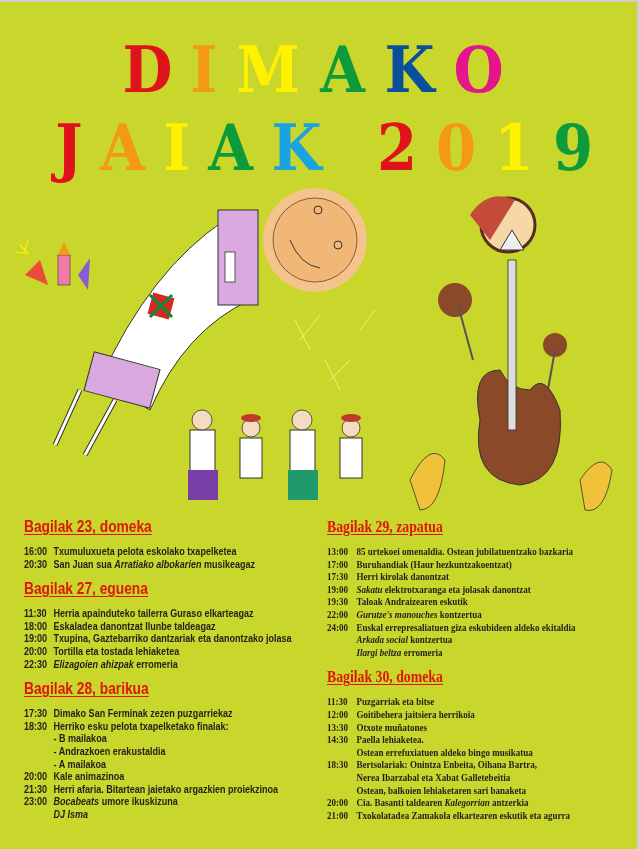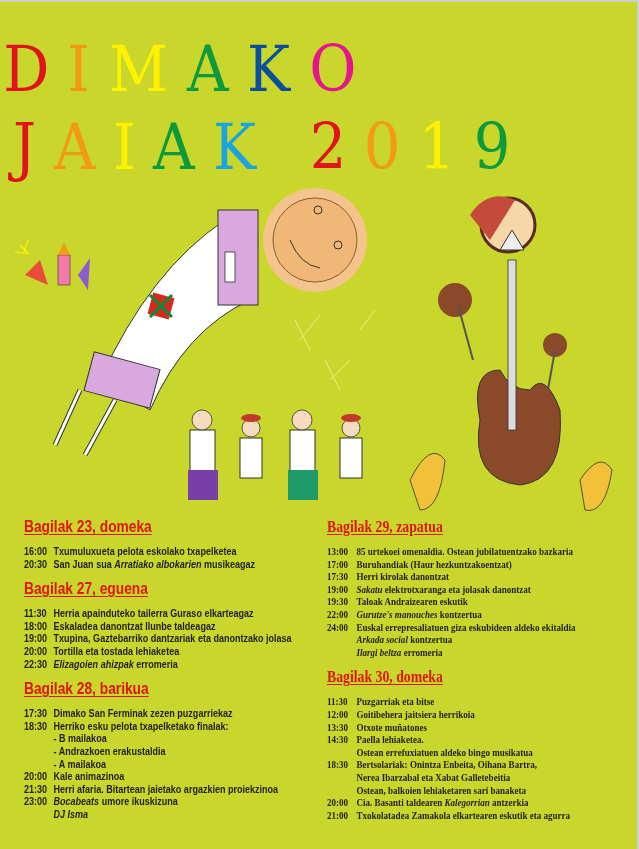--- a/index.html
+++ b/index.html
@@ -1,18 +1,18 @@
 <!DOCTYPE html>
 <html><head>
 <meta charset="utf-8">
 <style>
   html, body { margin:0; padding:0; }
   body { width:639px; height:849px; background:#c9d62b; overflow:hidden; position:relative; font-family:"Liberation Sans", sans-serif; }
   .frame { position:absolute; inset:0; border-top:2px solid #cfcfcf; border-right:2px solid #cfcfcf; box-sizing:border-box; pointer-events:none; }
-  .title-row { position:absolute; left:0; width:639px; text-align:left; font-family:"DejaVu Serif", serif; font-weight:normal; letter-spacing:14px; }
+  .title-row { position:absolute; left:0; width:639px; text-align:center; font-family:"DejaVu Serif", serif; font-weight:bold; letter-spacing:14px; }
   .row1 { top:32px; font-size:64px; }
   .row2 { top:110px; font-size:64px;padding-left:11px; }
   .title-row span { display:inline-block; transform:scaleX(0.9); }
   .art { position:absolute; left:0; top:180px; width:639px; height:340px; }
   .col { position:absolute; top:518px; font-size:11px; color:#1f1f1f; }
   .col.left { left:24px; width:300px; }
   .col.right { left:327px; width:310px;font-family:Liberation Serif, serif; }
   .day { margin-bottom:10px; }
   .day h2 { margin:0 0 9px 0; font-size:16px; font-weight:bold; color:#e2140e; text-decoration:underline; text-decoration-color:#e2140e; text-underline-offset:2px; transform:scaleX(0.86); transform-origin:left; white-space:nowrap; }
   .ev { display:flex; line-height:12.6px; font-weight:bold; transform:scaleX(0.82); transform-origin:left; white-space:nowrap; }

